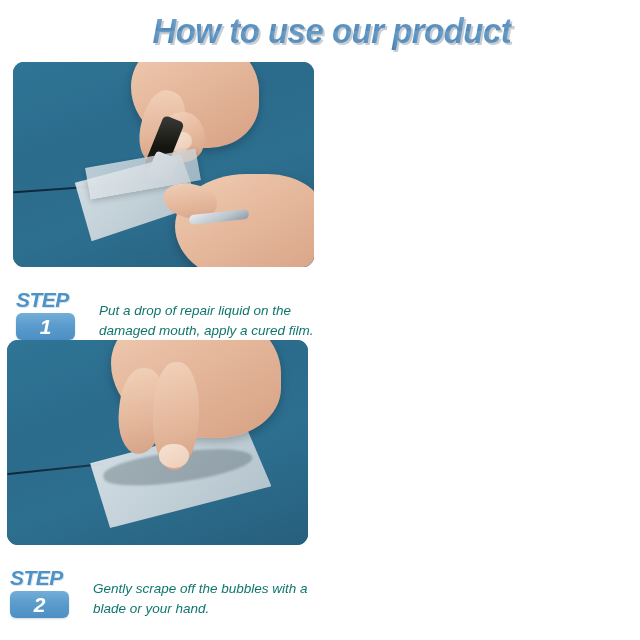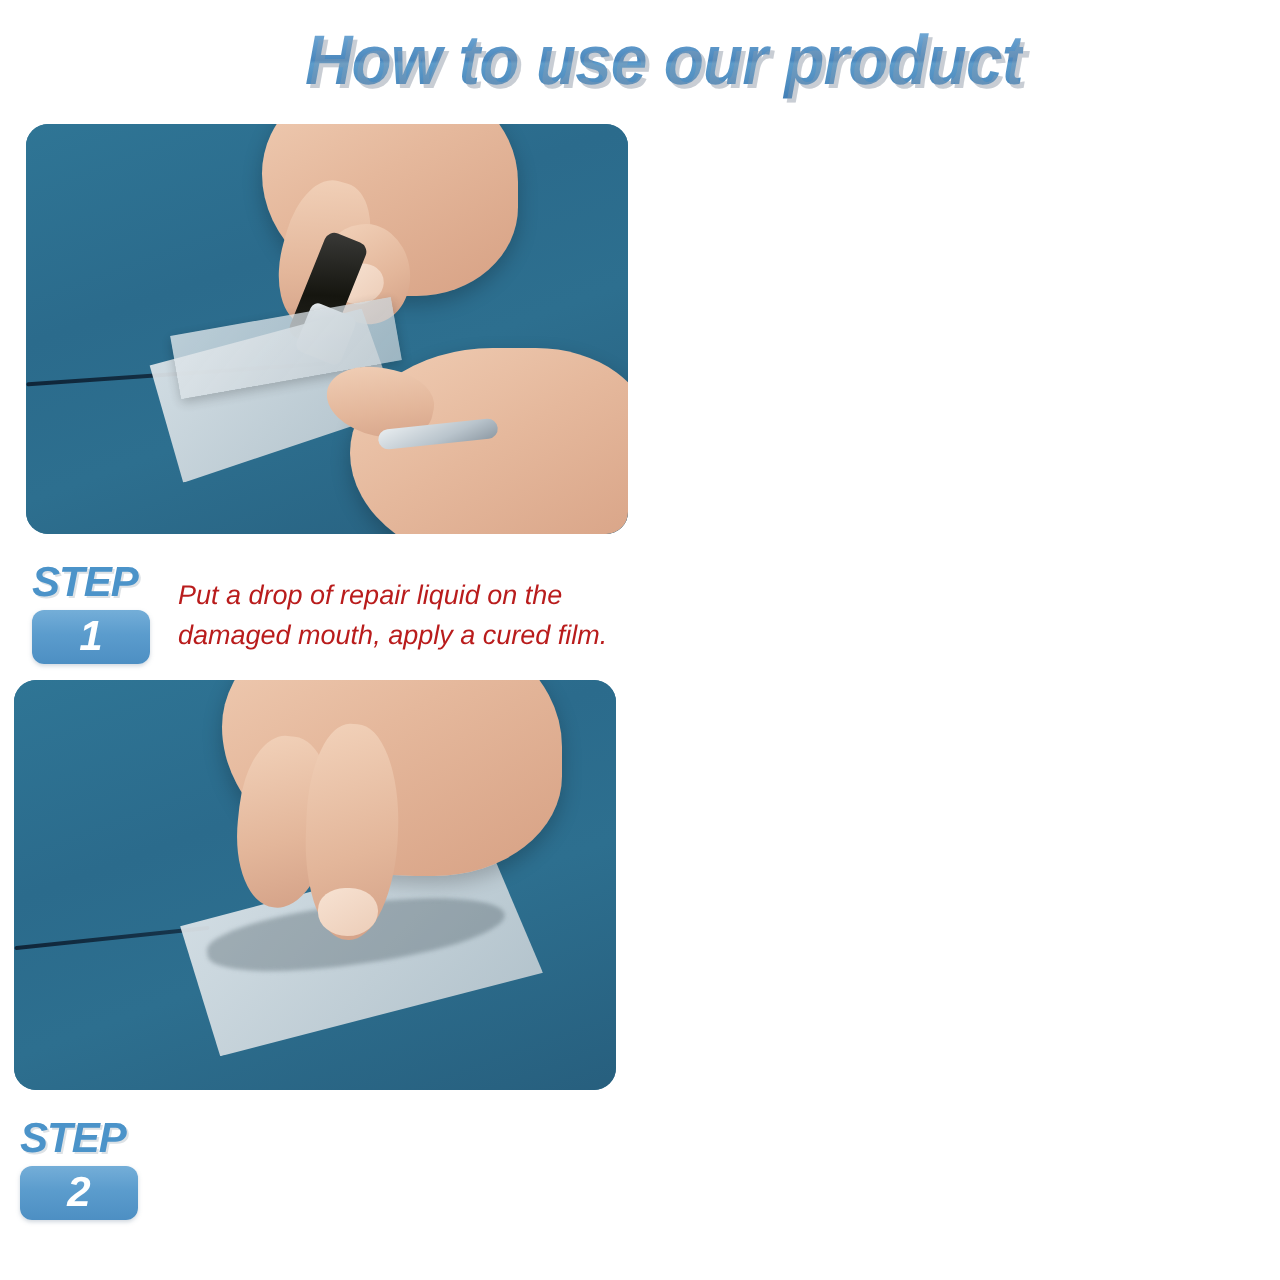--- a/index.html
+++ b/index.html
@@ -128,23 +128,24 @@
   .shade {
     position: absolute;
     background: rgba(70,85,95,0.35);
     border-radius: 45% 55% 50% 50%;
     filter: blur(1px);
   }
 
   
   .caption {
     display: flex;
-    align-items: center;
+    align-items: flex-end;
     padding-top: 7px;
     height: 66px;
+    gap: 10px;
   }
   .step-block {
     width: 66px;
     flex: 0 0 66px;
     padding-left: 3px;
   }
   .step-word {
     font-size: 21px;
     font-weight: bold;
     font-style: italic;
@@ -165,21 +166,21 @@
     font-style: italic;
     display: flex;
     align-items: center;
     justify-content: center;
     box-shadow: 0 1px 2px rgba(120,140,160,0.35);
   }
   .caption-text {
     flex: 1;
     font-size: 13.5px;
     font-style: italic;
-    color: #b91c1c;
+    color: #0f766e;
     line-height: 19.5px;
     padding-left: 7px;
     padding-top: 1px;
   }
 </style>
 </head>
 <body>
 
 <div class="title-wrap">
   <div class="title-shadow-layer" data-shadowtext="How to use our product">
@@ -230,16 +231,17 @@
       <div class="finger" style="left:112px; top:28px; width:46px; height:86px; border-radius:44% 48% 50% 48%; transform:rotate(6deg);"></div>
       <div class="finger" style="left:146px; top:22px; width:46px; height:108px; border-radius:44% 48% 50% 48%; transform:rotate(2deg);"></div>
       <div class="nail" style="left:152px; top:104px; width:30px; height:24px; border-radius:46% 48% 52% 50%;"></div>
     </div>
 
     <div class="caption">
       <div class="step-block">
         <div class="step-word">STEP</div>
         <div class="step-num">2</div>
       </div>
+      <div class="caption-text">Gently scrape off the bubbles with a blade or your hand.</div>
     </div>
   </div>
 
 </div>
 
 </body></html>

